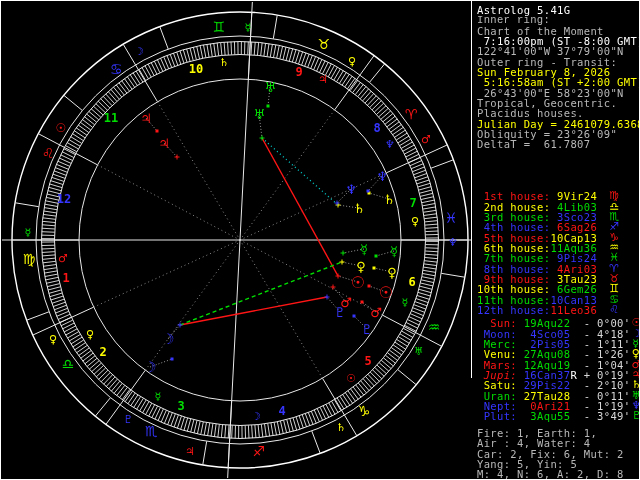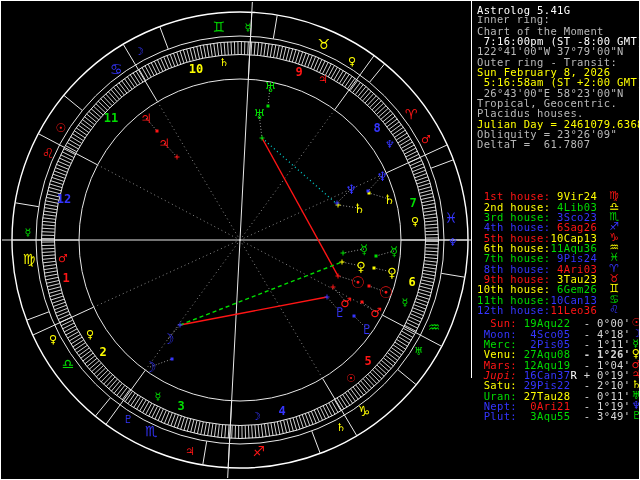--- a/index.html
+++ b/index.html
@@ -573,22 +573,29 @@
         <div class="row"><span style="color: rgb(53, 53, 255);"> 8th house:</span><span style="color: rgb(255, 21, 21);"> 4Ari03</span><span class="g hg" style="color: rgb(53, 53, 255);">♈</span></div>
         <div class="row"><span style="color: rgb(255, 21, 21);"> 9th house:</span><span style="color: rgb(255, 255, 0);"> 3Tau23</span><span class="g hg" style="color: rgb(255, 21, 21);">♉</span></div>
         <div class="row"><span style="color: rgb(255, 255, 0);">10th house:</span><span style="color: rgb(0, 221, 0);"> 6Gem26</span><span class="g hg" style="color: rgb(255, 255, 0);">♊</span></div>
         <div class="row"><span style="color: rgb(0, 221, 0);">11th house:</span><span style="color: rgb(53, 53, 255);">10Can13</span><span class="g hg" style="color: rgb(0, 221, 0);">♋</span></div>
         <div class="row"><span style="color: rgb(53, 53, 255);">12th house:</span><span style="color: rgb(255, 21, 21);">11Leo36</span><span class="g hg" style="color: rgb(53, 53, 255);">♌</span></div>
       </div>
     <div id="planets" class="blk" style="top:317px;">
         <div class="row"><span style="color: rgb(255, 21, 21);">  Sun:</span><span style="color: rgb(0, 221, 0);"> 19Aqu22</span><span style="color: rgb(255, 255, 255);"> </span><span style="color: rgb(216, 216, 216);"> - 0°00'</span><span class="g pg" style="color: rgb(255, 21, 21);">☉</span></div>
         <div class="row"><span style="color: rgb(53, 53, 255);"> Moon:</span><span style="color: rgb(53, 53, 255);">  4Sco05</span><span style="color: rgb(255, 255, 255);"> </span><span style="color: rgb(216, 216, 216);"> - 4°18'</span><span class="g pg" style="color: rgb(53, 53, 255);">☽</span></div>
         <div class="row"><span style="color: rgb(0, 221, 0);"> Merc:</span><span style="color: rgb(53, 53, 255);">  2Pis05</span><span style="color: rgb(255, 255, 255);"> </span><span style="color: rgb(216, 216, 216);"> - 1°11'</span><span class="g pg" style="color: rgb(0, 221, 0);">☿</span></div>
-        <div class="row"><span style="color: rgb(255, 255, 0);"> Venu:</span><span style="color: rgb(0, 221, 0);"> 27Aqu08</span><span style="color: rgb(255, 255, 255);"> </span><span style="color: rgb(216, 216, 216); font-weight: bold;"> - 1°26'</span><span class="g pg" style="color: rgb(255, 255, 0);">♀</span></div>
+        <div class="row"><span style="color: rgb(255, 255, 0);"> Venu:</span><span style="color: rgb(0, 221, 0);"> 27Aqu08</span><span style="color: rgb(255, 255, 255);"> </span><span style="color: rgb(216, 216, 216);"> - 1°26'</span><span class="g pg" style="color: rgb(255, 255, 0);">♀</span></div>
         <div class="row"><span style="color: rgb(255, 21, 21);"> Mars:</span><span style="color: rgb(0, 221, 0);"> 12Aqu19</span><span style="color: rgb(255, 255, 255);"> </span><span style="color: rgb(216, 216, 216);"> - 1°04'</span><span class="g pg" style="color: rgb(255, 21, 21);">♂</span></div>
         <div class="row"><span style="color: rgb(255, 21, 21); font-style: italic;"> Jupi:</span><span style="color: rgb(53, 53, 255);"> 16Can37</span><span style="color: rgb(255, 255, 255);">R</span><span style="color: rgb(216, 216, 216);"> + 0°19'</span><span class="g pg" style="color: rgb(255, 21, 21);">♃</span></div>
         <div class="row"><span style="color: rgb(255, 255, 0);"> Satu:</span><span style="color: rgb(53, 53, 255);"> 29Pis22</span><span style="color: rgb(255, 255, 255);"> </span><span style="color: rgb(216, 216, 216);"> - 2°10'</span><span class="g pg" style="color: rgb(255, 255, 0);">♄</span></div>
         <div class="row"><span style="color: rgb(0, 221, 0);"> Uran:</span><span style="color: rgb(255, 255, 0);"> 27Tau28</span><span style="color: rgb(255, 255, 255);"> </span><span style="color: rgb(216, 216, 216);"> - 0°11'</span><span class="g pg" style="color: rgb(0, 221, 0);">♅</span></div>
         <div class="row"><span style="color: rgb(53, 53, 255);"> Nept:</span><span style="color: rgb(255, 21, 21);">  0Ari21</span><span style="color: rgb(255, 255, 255);"> </span><span style="color: rgb(216, 216, 216);"> - 1°19'</span><span class="g pg" style="color: rgb(53, 53, 255);">♆</span></div>
         <div class="row"><span style="color: rgb(53, 53, 255);"> Plut:</span><span style="color: rgb(0, 221, 0);">  3Aqu55</span><span style="color: rgb(255, 255, 255);"> </span><span style="color: rgb(216, 216, 216);"> - 3°49'</span><span class="g pg" style="color: rgb(0, 221, 0);">♇</span></div>
       </div>
+    <div id="footer" class="blk" style="top:427px;">
+        <div class="pline" style="color: rgb(184, 184, 184);">Fire: 1, Earth: 1,</div>
+        <div class="pline" style="color: rgb(184, 184, 184);">Air : 4, Water: 4</div>
+        <div class="pline" style="color: rgb(184, 184, 184);">Car: 2, Fix: 6, Mut: 2</div>
+        <div class="pline" style="color: rgb(184, 184, 184);">Yang: 5, Yin: 5</div>
+        <div class="pline" style="color: rgb(184, 184, 184);">M: 4, N: 6, A: 2, D: 8</div>
+      </div>
   </div>
 </div>
 
 </body></html>

